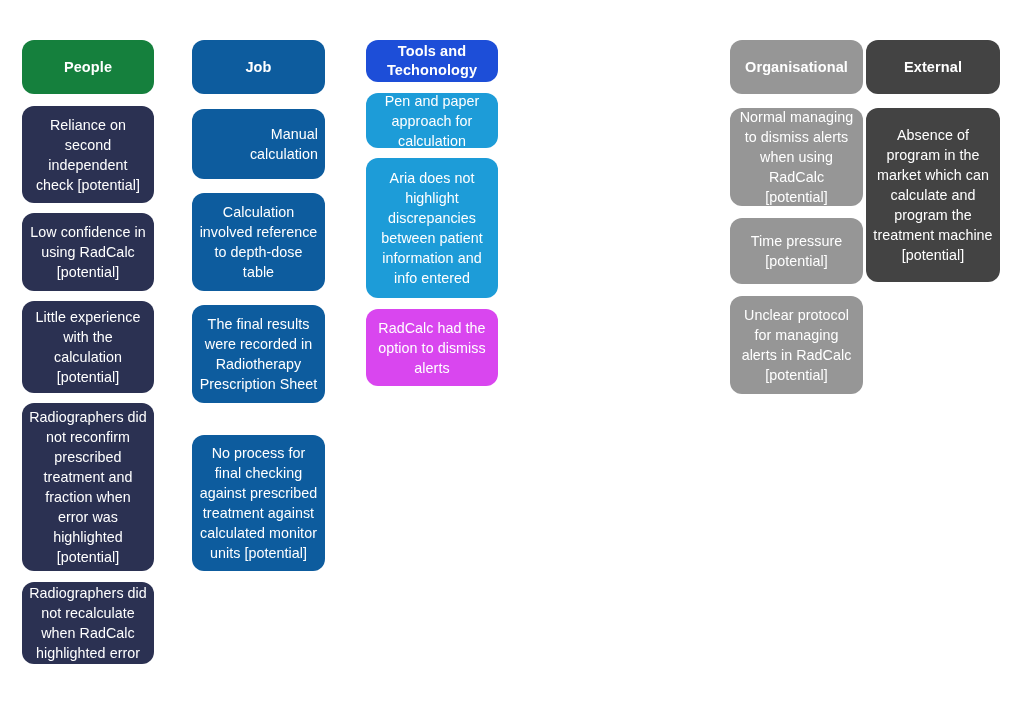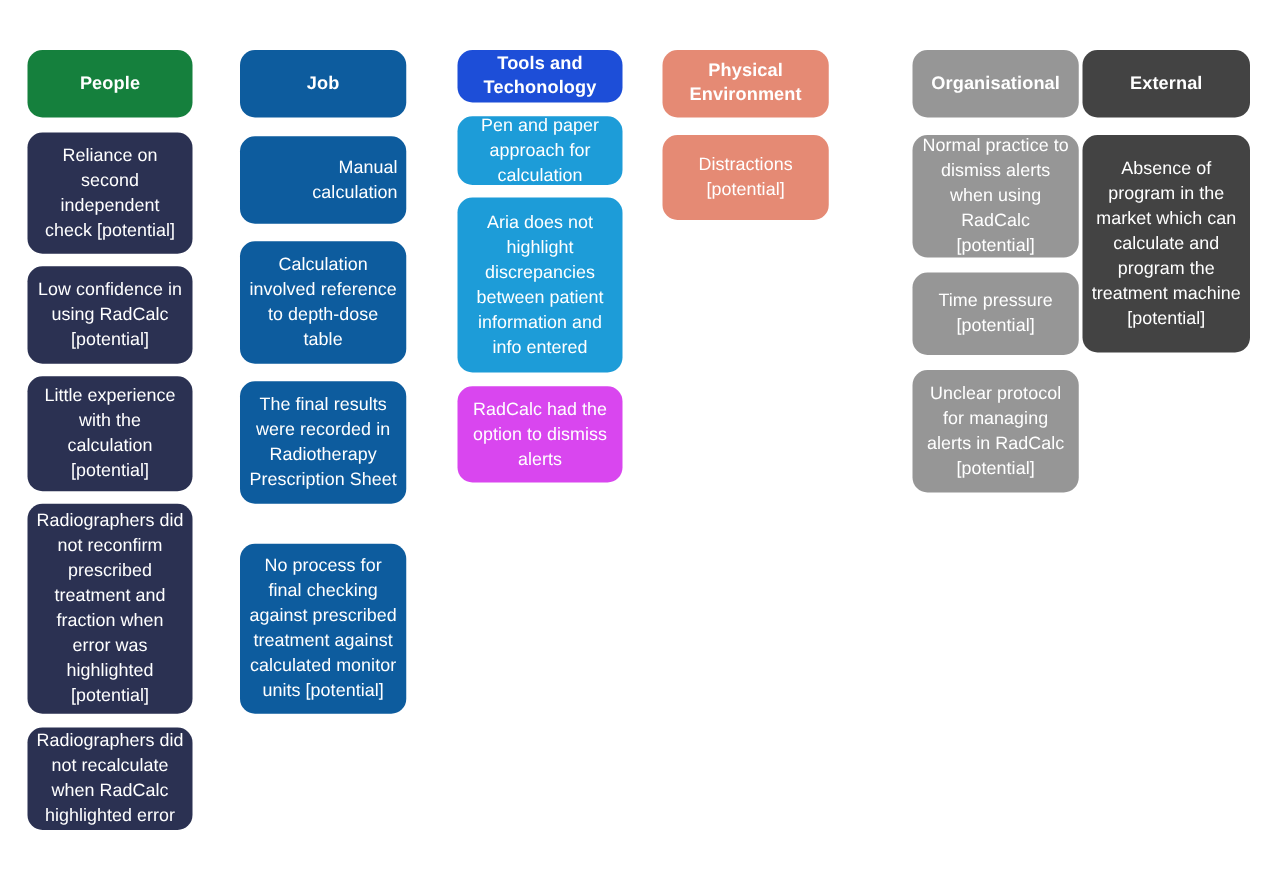--- a/index.html
+++ b/index.html
@@ -78,27 +78,23 @@
       <div class="card" style="background: rgb(13, 92, 158); height: 98px; margin-top: 14px;">Calculation involved reference to depth-dose table</div>
       <div class="card" style="background: rgb(13, 92, 158); height: 98px; margin-top: 14px;">The final results were recorded in Radiotherapy Prescription Sheet</div>
       <div class="card" style="background: rgb(13, 92, 158); height: 136px; margin-top: 32px;">No process for final checking against prescribed treatment against calculated monitor units [potential]</div>
     </div>
     <div class="column col-tools">
       <div class="col-header" style="background: #1d4ed8; height: 42px;">Tools and Techonology</div>
       <div class="card" style="background: rgb(29, 156, 216); height: 55px; margin-top: 11px;">Pen and paper approach for calculation</div>
       <div class="card" style="background: rgb(29, 156, 216); height: 140px; margin-top: 10px;">Aria does not highlight discrepancies between patient information and info entered</div>
       <div class="card" style="background: #d946ef; height: 77px; margin-top: 11px;">RadCalc had the option to dismiss alerts</div>
     </div>
-    <div class="column col-physical">
-      <div class="col-header" style="background: rgb(229, 138, 116); height: 54px;">Physical Environment</div>
-      <div class="card" style="background: rgb(229, 138, 116); height: 68px; margin-top: 14px;">Distractions [potential]</div>
-    </div>
     <div class="column col-organisational">
       <div class="col-header" style="background: rgb(150, 150, 150); height: 54px;">Organisational</div>
-      <div class="card" style="background: rgb(150, 150, 150); height: 98px; margin-top: 14px;">Normal practice to dismiss alerts when using RadCalc [potential]</div>
+      <div class="card" style="background: rgb(150, 150, 150); height: 98px; margin-top: 14px;">Normal managing to dismiss alerts when using RadCalc [potential]</div>
       <div class="card" style="background: rgb(150, 150, 150); height: 66px; margin-top: 12px;">Time pressure [potential]</div>
       <div class="card" style="background: rgb(150, 150, 150); height: 98px; margin-top: 12px;">Unclear protocol for managing alerts in RadCalc [potential]</div>
     </div>
     <div class="column col-external">
       <div class="col-header" style="background: rgb(67, 67, 67); height: 54px;">External</div>
       <div class="card" style="background: rgb(67, 67, 67); height: 174px; margin-top: 14px;">Absence of program in the market which can calculate and program the treatment machine [potential]</div>
     </div>
   </div>
 
 </body></html>

